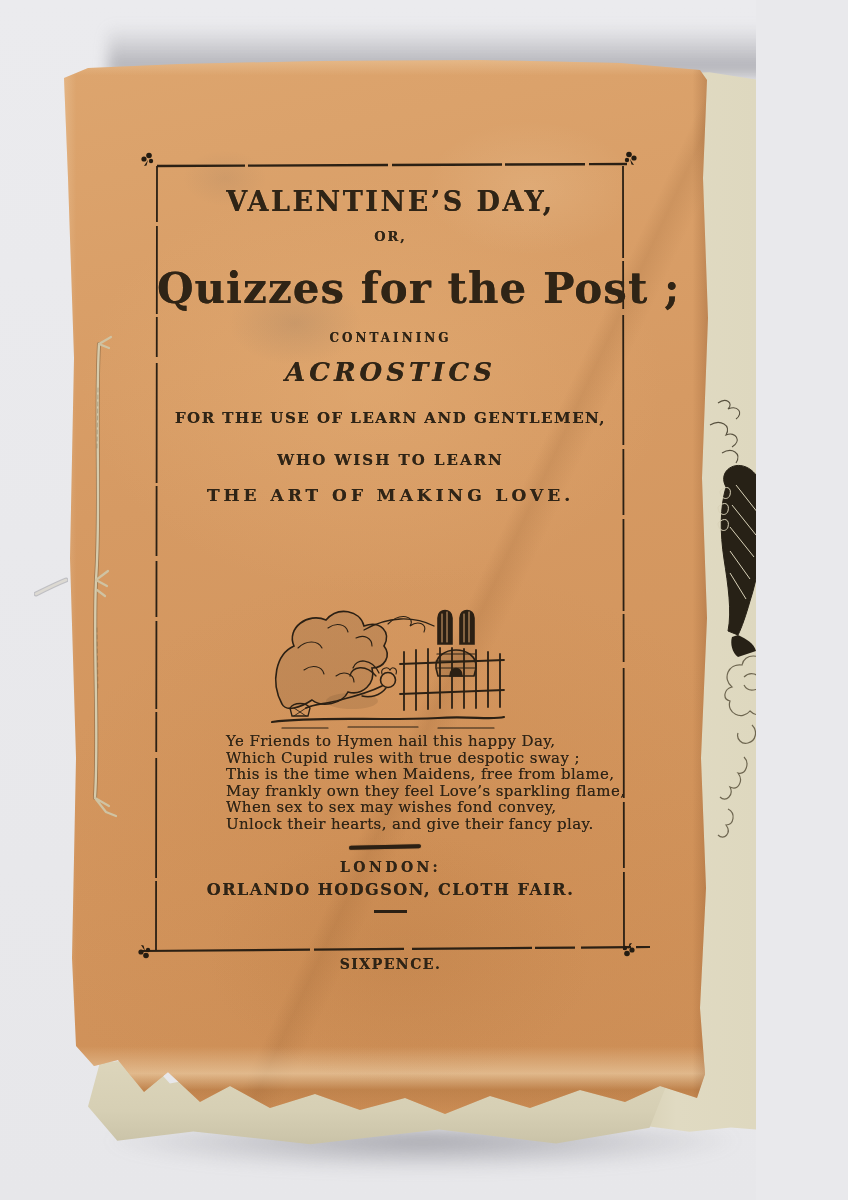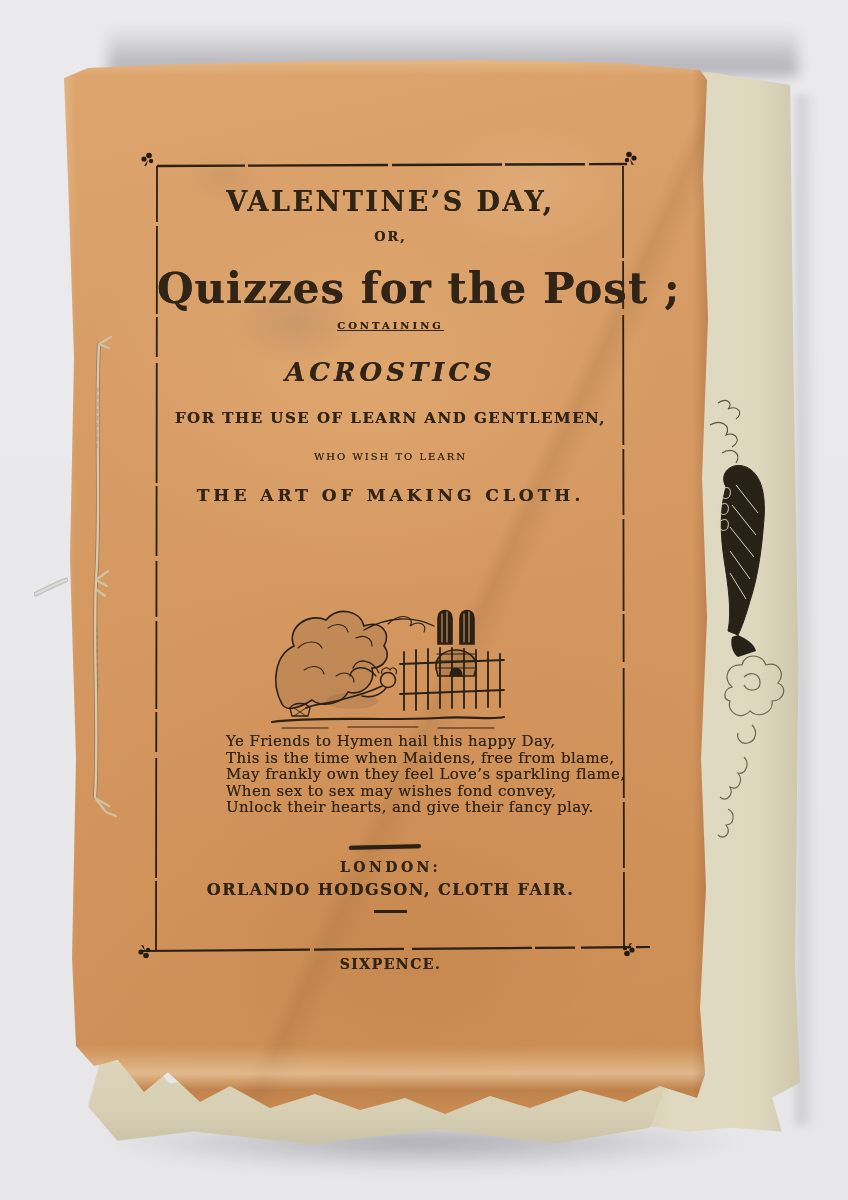--- a/index.html
+++ b/index.html
@@ -1,17 +1,17 @@
 <!DOCTYPE html>
 <html><head>
 <meta charset="utf-8">
 <style>
   html,body { margin:0; padding:0; background:#e9e9ec; }
   .stage {
-    position:relative; width:848px; height:1200px; overflow:hidden;
+    position:relative; width:756px; height:1200px; overflow:hidden;
     background:linear-gradient(180deg,#ebebee 0%,#e9e9ec 45%,#e7e7ea 100%);
     font-family:"DejaVu Serif","Liberation Serif",serif;
   }
   
   .top-shadow { position:absolute; left:108px; top:26px; width:690px; height:50px;
     background:linear-gradient(180deg, rgba(150,150,156,0) 0%, rgba(130,130,138,0.55) 85%);
     filter:blur(7px); z-index:1; }
   .side-shadow { position:absolute; left:796px; top:95px; width:20px; height:1030px;
     background:linear-gradient(to right, rgba(140,140,148,0.35), rgba(140,140,148,0)); filter:blur(4px); z-index:1;}
   .ground-shadow { position:absolute; left:100px; top:1128px; width:645px; height:44px;
@@ -53,24 +53,24 @@
       linear-gradient(115deg, rgba(0,0,0,0) 57%, rgba(130,80,38,0.14) 58.5%, rgba(0,0,0,0) 61%);
   }
 
   
   .print-layer { position:absolute; inset:0; z-index:5; color:#2f2416; }
   .print-layer .line { position:absolute; left:157px; width:467px; text-align:center; white-space:nowrap;
     text-shadow:0 0 0.6px rgba(47,36,22,0.75); }
   .t-main       { top:186px; font-size:27px; font-weight:bold; letter-spacing:2.5px; }
   .t-or         { top:229px; font-size:13px; font-weight:bold; letter-spacing:2px; }
   .t-fat        { top:263px; font-size:42px; font-weight:bold; letter-spacing:1px; transform:scaleY(1.04); }
-  .t-containing { top:320px; font-size:10px; font-weight:bold; letter-spacing:3px;text-decoration:underline; }
+  .t-containing { top:331px; font-size:12px; font-weight:bold; letter-spacing:3px; }
   .t-acrostics  { top:357px; font-size:26px; font-weight:bold; letter-spacing:4px;font-style:italic; }
   .t-ladies     { top:409px; font-size:15px; font-weight:bold; letter-spacing:1.5px; }
-  .t-wish       { top:451px; font-size:10px; font-weight:normal; letter-spacing:2px; }
+  .t-wish       { top:451px; font-size:15px; font-weight:bold; letter-spacing:2px; }
   .t-art        { top:485px; font-size:17px; font-weight:bold; letter-spacing:4px; }
   .verse { position:absolute; left:226px; top:733px; font-size:15px; line-height:16.6px;
     letter-spacing:0.4px; color:#2f2416; text-shadow:0 0 0.6px rgba(47,36,22,0.7); }
   .rule-thick { position:absolute; left:349px; top:845px; width:72px; height:3.5px; background:#2b2014;
     transform:rotate(-1.4deg); border-radius:2px; box-shadow:0 0 1px rgba(43,32,20,.6); }
   .t-london    { top:859px; font-size:14px; font-weight:bold; letter-spacing:3.5px;
     text-shadow:1px 1px 0 rgba(47,36,22,.4), -1px 0 0 rgba(47,36,22,.35), 0 0 1px rgba(47,36,22,.8); }
   .t-publisher { top:880px; font-size:16px; letter-spacing:1.5px; font-weight:bold; }
   .rule-small { position:absolute; left:374px; top:910px; width:33px; height:2.5px; background:#2b2014; }
   .t-price     { top:956px; font-size:14px; font-weight:bold; letter-spacing:1.5px; }
@@ -168,21 +168,21 @@
         </g>
     </svg>
 
     <div class="line t-main">VALENTINE’S DAY,</div>
     <div class="line t-or">OR,</div>
     <div class="line t-fat">Quizzes for the Post ;</div>
     <div class="line t-containing">CONTAINING</div>
     <div class="line t-acrostics">ACROSTICS</div>
     <div class="line t-ladies">FOR THE USE OF LEARN AND GENTLEMEN,</div>
     <div class="line t-wish">WHO WISH TO LEARN</div>
-    <div class="line t-art">THE ART OF MAKING CLOTH.</div>
+    <div class="line t-art">THE ART OF MAKING LOVE.</div>
 
     <svg class="vignette-svg" width="240" height="130" viewBox="0 0 240 130" style="left:268px; top:604px;">
       <g stroke="#2b2014" fill="none" stroke-width="1.6" stroke-linecap="round">
 
         <path d="M4,118 C50,112 110,117 170,114 C200,112 225,116 236,113" stroke-width="2.2"></path>
         <path d="M14,124 H60 M80,123 H150 M170,124 H226" stroke-width="1.2"></path>
 
         <path d="M14,100 C2,78 8,50 26,42 C18,24 40,8 58,16 C70,2 92,6 96,22 C112,16 124,28 116,42 C124,52 116,64 104,64 C108,80 94,92 80,88 C74,100 54,104 44,96 C32,104 18,108 14,100 Z" fill="rgba(43,32,20,0.10)"></path>
         <path d="M30,44 C38,36 50,36 54,44 M60,24 C68,18 78,20 80,28 M88,34 C96,30 104,34 104,42 M36,66 C44,60 54,62 56,70 M68,72 C76,66 86,70 86,78" stroke-width="1.1"></path>
 
@@ -209,20 +209,21 @@
         <path d="M108,72 C98,60 84,62 82,72 M111,69 C104,54 88,54 85,64" stroke-width="1.3"></path>
         <ellipse cx="84" cy="97" rx="26" ry="8" fill="rgba(43,32,20,0.10)" stroke="none"></ellipse>
 
         <path d="M22,104 C26,98 38,98 42,104 L40,112 L24,112 Z" stroke-width="1.3"></path>
         <path d="M26,104 L38,112 M38,104 L26,112" stroke-width="0.9"></path>
       </g>
     </svg>
 
     <div class="verse">
       <div>Ye Friends to Hymen hail this happy Day,</div>
+      <div>Which Cupid rules with true despotic sway ;</div>
       <div>This is the time when Maidens, free from blame,</div>
       <div>May frankly own they feel Love’s sparkling flame,</div>
       <div>When sex to sex may wishes fond convey,</div>
       <div>Unlock their hearts, and give their fancy play.</div>
     </div>
 
     <div class="rule-thick"></div>
     <div class="line t-london">LONDON:</div>
     <div class="line t-publisher">ORLANDO HODGSON, CLOTH FAIR.</div>
     <div class="rule-small"></div>

